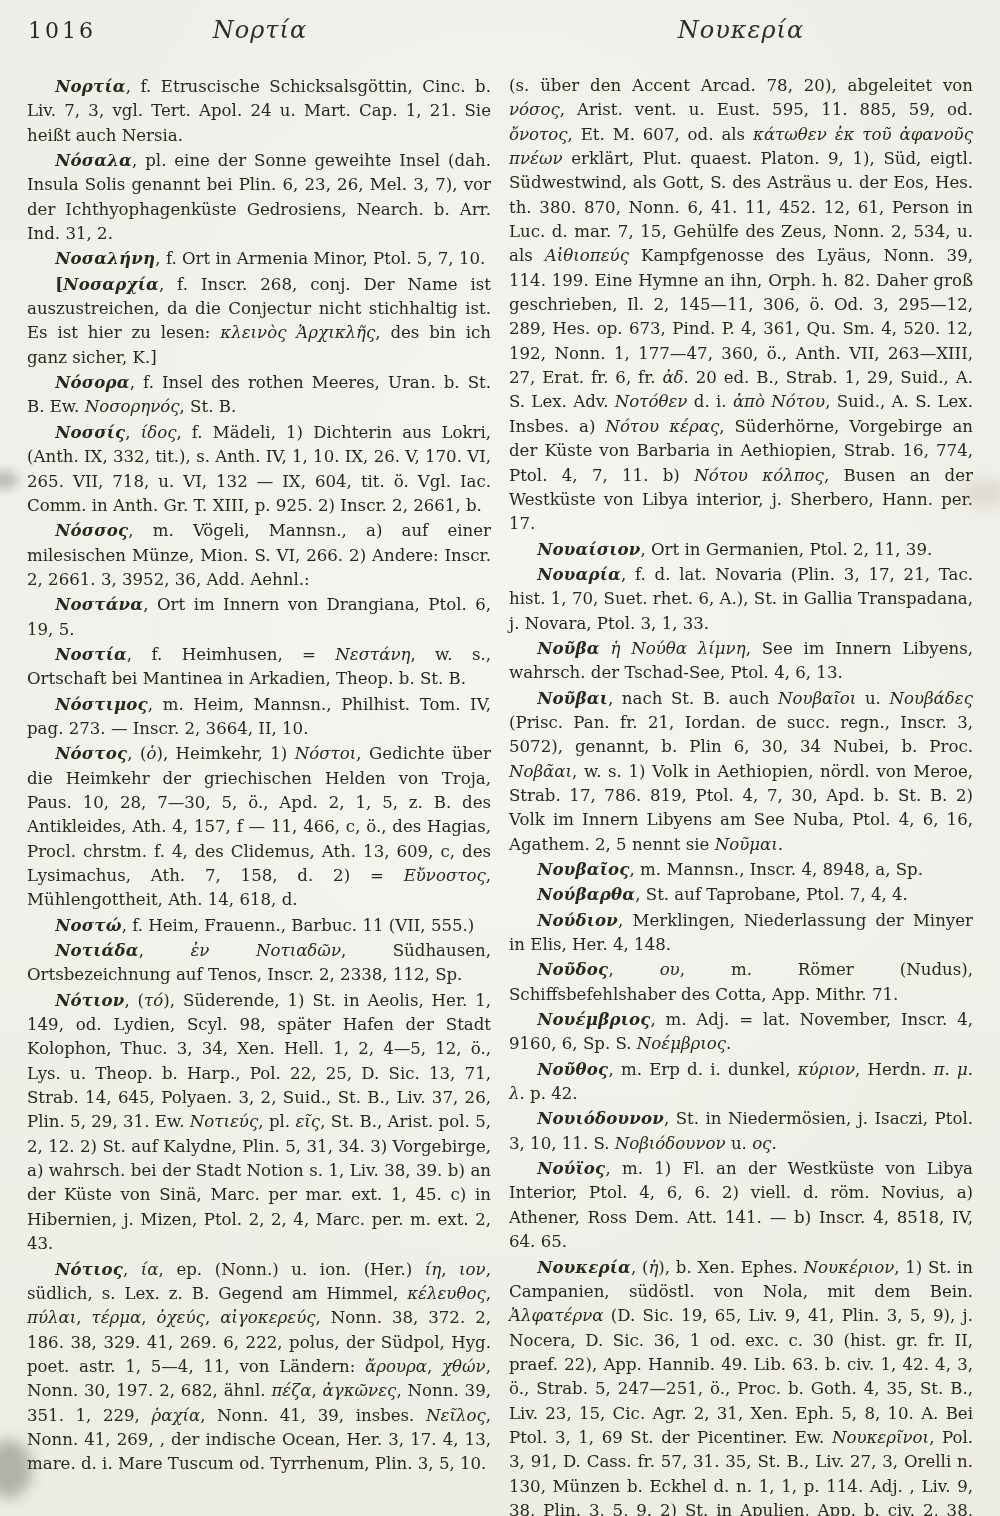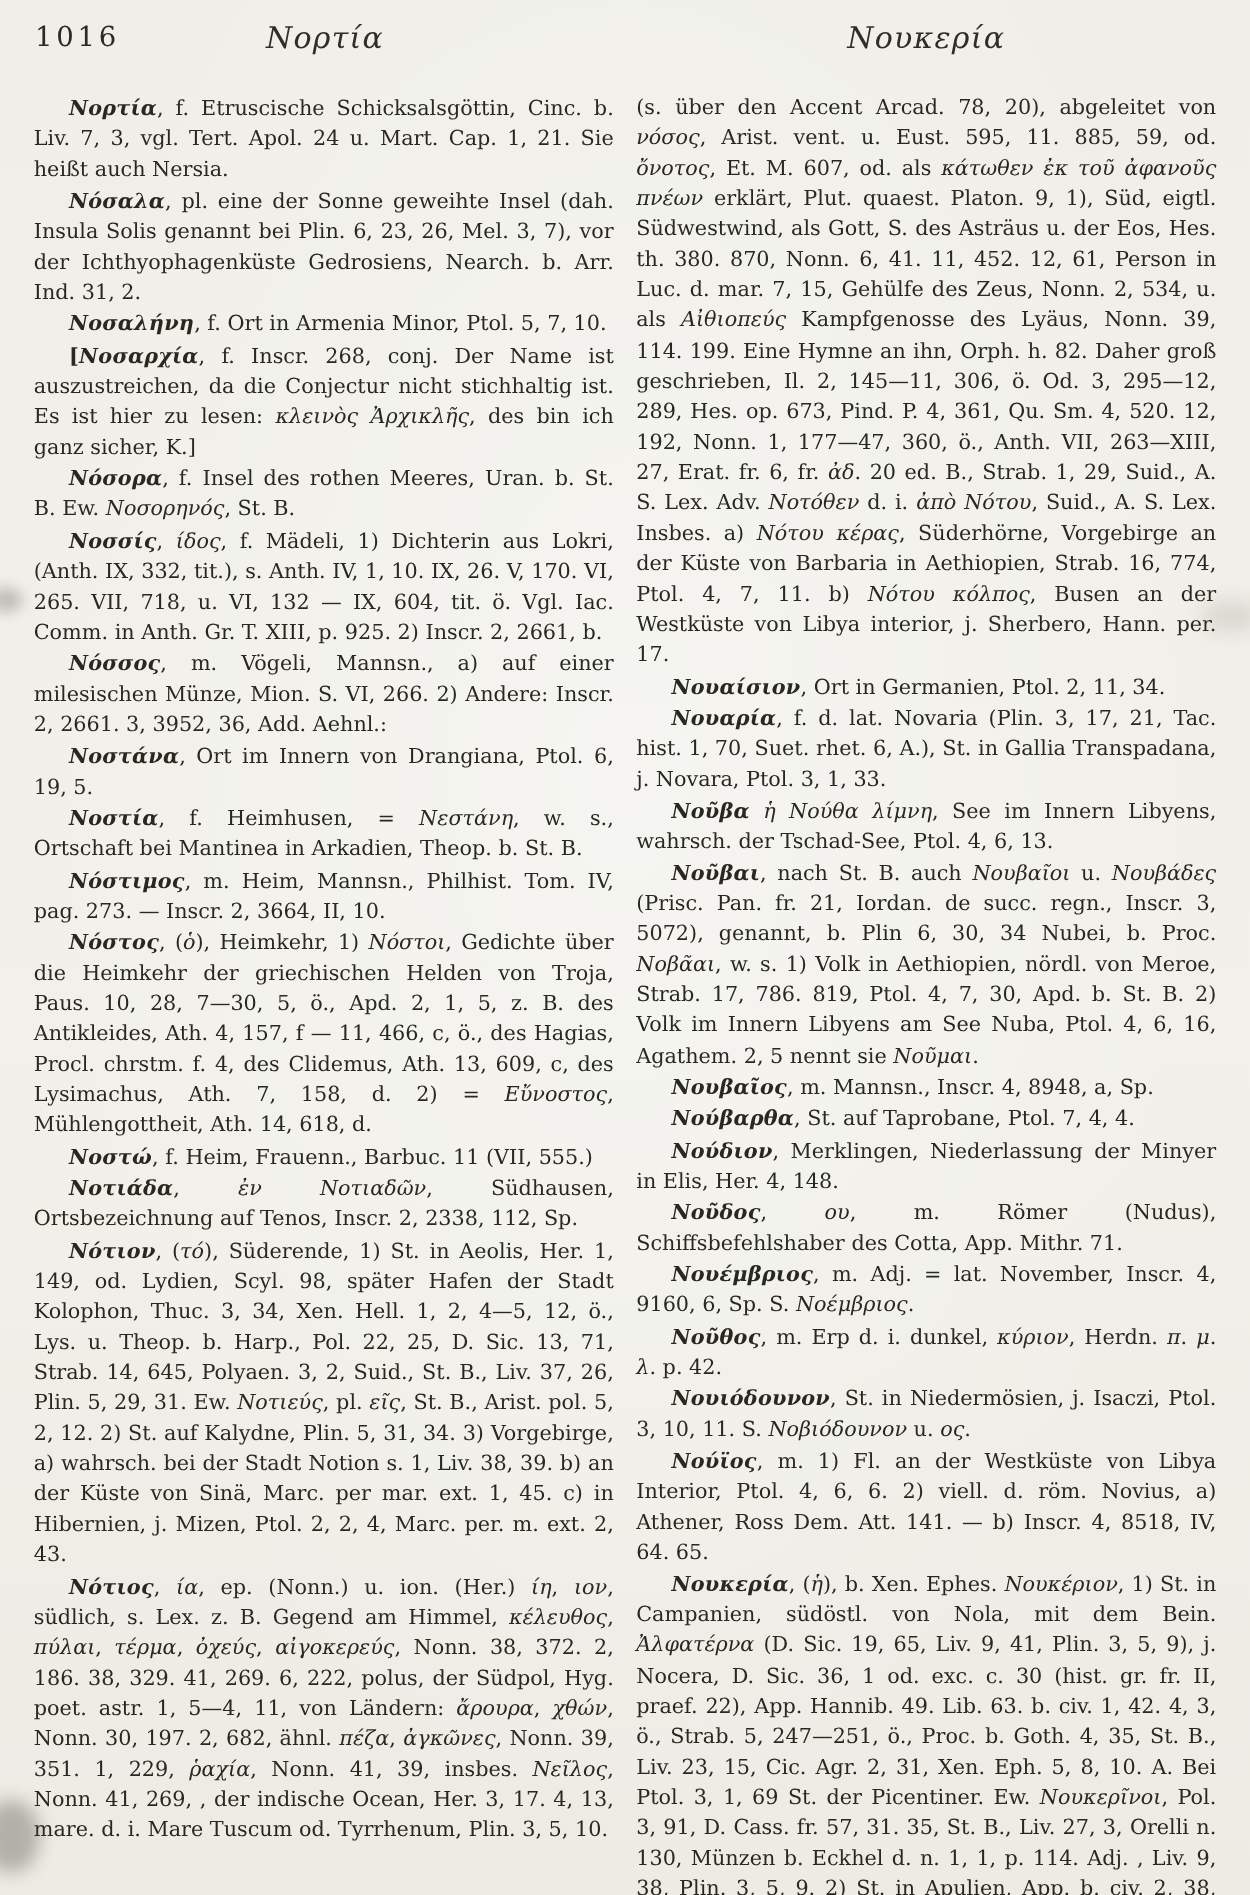--- a/index.html
+++ b/index.html
@@ -69,21 +69,21 @@
       <p class="entry"><b class="hw"><i>Νοστία</i></b><span>, f. Heimhusen, = <i>Νεστάνη</i>, w. s., Ortschaft bei Mantinea in Arkadien, Theop. b. St. B.</span></p>
       <p class="entry"><b class="hw"><i>Νόστιμος</i></b><span>, m. Heim, Mannsn., Philhist. Tom. IV, pag. 273. — Inscr. 2, 3664, II, 10.</span></p>
       <p class="entry"><b class="hw"><i>Νόστος</i></b><span>, (<i>ὁ</i>), Heimkehr, 1) <i>Νόστοι</i>, Gedichte über die Heimkehr der griechischen Helden von Troja, Paus. 10, 28, 7—30, 5, ö., Apd. 2, 1, 5, z. B. des Antikleides, Ath. 4, 157, f — 11, 466, c, ö., des Hagias, Procl. chrstm. f. 4, des Clidemus, Ath. 13, 609, c, des Lysimachus, Ath. 7, 158, d. 2) = <i>Εὔνοστος</i>, Mühlengottheit, Ath. 14, 618, d.</span></p>
       <p class="entry"><b class="hw"><i>Νοστώ</i></b><span>, f. Heim, Frauenn., Barbuc. 11 (VII, 555.)</span></p>
       <p class="entry"><b class="hw"><i>Νοτιάδα</i></b><span>, <i>ἐν</i> <i>Νοτιαδῶν</i>, Südhausen, Ortsbezeichnung auf Tenos, Inscr. 2, 2338, 112, Sp.</span></p>
       <p class="entry"><b class="hw"><i>Νότιον</i></b><span>, (<i>τό</i>), Süderende, 1) St. in Aeolis, Her. 1, 149, od. Lydien, Scyl. 98, später Hafen der Stadt Kolophon, Thuc. 3, 34, Xen. Hell. 1, 2, 4—5, 12, ö., Lys. u. Theop. b. Harp., Pol. 22, 25, D. Sic. 13, 71, Strab. 14, 645, Polyaen. 3, 2, Suid., St. B., Liv. 37, 26, Plin. 5, 29, 31. Ew. <i>Νοτιεύς</i>, pl. <i>εῖς</i>, St. B., Arist. pol. 5, 2, 12. 2) St. auf Kalydne, Plin. 5, 31, 34. 3) Vorgebirge, a) wahrsch. bei der Stadt Notion s. 1, Liv. 38, 39. b) an der Küste von Sinä, Marc. per mar. ext. 1, 45. c) in Hibernien, j. Mizen, Ptol. 2, 2, 4, Marc. per. m. ext. 2, 43.</span></p>
       <p class="entry"><b class="hw"><i>Νότιος</i></b><span>, <i>ία</i>, ep. (Nonn.) u. ion. (Her.) <i>ίη</i>, <i>ιον</i>, südlich, s. Lex. z. B. Gegend am Himmel, <i>κέλευθος</i>, <i>πύλαι</i>, <i>τέρμα</i>, <i>ὀχεύς</i>, <i>αἰγοκερεύς</i>, Nonn. 38, 372. 2, 186. 38, 329. 41, 269. 6, 222, polus, der Südpol, Hyg. poet. astr. 1, 5—4, 11, von Ländern: <i>ἄρουρα</i>, <i>χθών</i>, Nonn. 30, 197. 2, 682, ähnl. <i>πέζα</i>, <i>ἀγκῶνες</i>, Nonn. 39, 351. 1, 229, <i>ῥαχία</i>, Nonn. 41, 39, insbes. <i>Νεῖλος</i>, Nonn. 41, 269, , der indische Ocean, Her. 3, 17. 4, 13, mare. d. i. Mare Tuscum od. Tyrrhenum, Plin. 3, 5, 10.</span></p>
     </div>
   <div class="col" id="col-right">
       <p class="entry cont">(s. über den Accent Arcad. 78, 20), abgeleitet von <i>νόσος</i>, Arist. vent. u. Eust. 595, 11. 885, 59, od. <i>ὄνοτος</i>, Et. M. 607, od. als <i>κάτωθεν</i> <i>ἐκ</i> <i>τοῦ</i> <i>ἀφανοῦς</i> <i>πνέων</i> erklärt, Plut. quaest. Platon. 9, 1), Süd, eigtl. Südwestwind, als Gott, S. des Asträus u. der Eos, Hes. th. 380. 870, Nonn. 6, 41. 11, 452. 12, 61, Person in Luc. d. mar. 7, 15, Gehülfe des Zeus, Nonn. 2, 534, u. als <i>Αἰθιοπεύς</i> Kampfgenosse des Lyäus, Nonn. 39, 114. 199. Eine Hymne an ihn, Orph. h. 82. Daher groß geschrieben, Il. 2, 145—11, 306, ö. Od. 3, 295—12, 289, Hes. op. 673, Pind. P. 4, 361, Qu. Sm. 4, 520. 12, 192, Nonn. 1, 177—47, 360, ö., Anth. VII, 263—XIII, 27, Erat. fr. 6, fr. <i>ἀδ</i>. 20 ed. B., Strab. 1, 29, Suid., A. S. Lex. Adv. <i>Νοτόθεν</i> d. i. <i>ἀπὸ</i> <i>Νότου</i>, Suid., A. S. Lex. Insbes. a) <i>Νότου</i> <i>κέρας</i>, Süderhörne, Vorgebirge an der Küste von Barbaria in Aethiopien, Strab. 16, 774, Ptol. 4, 7, 11. b) <i>Νότου</i> <i>κόλπος</i>, Busen an der Westküste von Libya interior, j. Sherbero, Hann. per. 17.</p>
-      <p class="entry"><b class="hw"><i>Νουαίσιον</i></b><span>, Ort in Germanien, Ptol. 2, 11, 34.</span></p>
+      <p class="entry"><b class="hw"><i>Νουαίσιον</i></b><span>, Ort in Germanien, Ptol. 2, 11, 39.</span></p>
       <p class="entry"><b class="hw"><i>Νουαρία</i></b><span>, f. d. lat. Novaria (Plin. 3, 17, 21, Tac. hist. 1, 70, Suet. rhet. 6, A.), St. in Gallia Transpadana, j. Novara, Ptol. 3, 1, 33.</span></p>
       <p class="entry"><b class="hw"><i>Νοῦβα</i></b><span> <i>ἡ</i> <i>Νούθα</i> <i>λίμνη</i>, See im Innern Libyens, wahrsch. der Tschad-See, Ptol. 4, 6, 13.</span></p>
       <p class="entry"><b class="hw"><i>Νοῦβαι</i></b><span>, nach St. B. auch <i>Νουβαῖοι</i> u. <i>Νουβάδες</i> (Prisc. Pan. fr. 21, Iordan. de succ. regn., Inscr. 3, 5072), genannt, b. Plin 6, 30, 34 Nubei, b. Proc. <i>Νοβᾶαι</i>, w. s. 1) Volk in Aethiopien, nördl. von Meroe, Strab. 17, 786. 819, Ptol. 4, 7, 30, Apd. b. St. B. 2) Volk im Innern Libyens am See Nuba, Ptol. 4, 6, 16, Agathem. 2, 5 nennt sie <i>Νοῦμαι</i>.</span></p>
       <p class="entry"><b class="hw"><i>Νουβαῖος</i></b><span>, m. Mannsn., Inscr. 4, 8948, a, Sp.</span></p>
       <p class="entry"><b class="hw"><i>Νούβαρθα</i></b><span>, St. auf Taprobane, Ptol. 7, 4, 4.</span></p>
       <p class="entry"><b class="hw"><i>Νούδιον</i></b><span>, Merklingen, Niederlassung der Minyer in Elis, Her. 4, 148.</span></p>
       <p class="entry"><b class="hw"><i>Νοῦδος</i></b><span>, <i>ου</i>, m. Römer (Nudus), Schiffsbefehlshaber des Cotta, App. Mithr. 71.</span></p>
       <p class="entry"><b class="hw"><i>Νουέμβριος</i></b><span>, m. Adj. = lat. November, Inscr. 4, 9160, 6, Sp. S. <i>Νοέμβριος</i>.</span></p>
       <p class="entry"><b class="hw"><i>Νοῦθος</i></b><span>, m. Erp d. i. dunkel, <i>κύριον</i>, Herdn. <i>π</i>. <i>μ</i>. <i>λ</i>. p. 42.</span></p>
       <p class="entry"><b class="hw"><i>Νουιόδουνον</i></b><span>, St. in Niedermösien, j. Isaczi, Ptol. 3, 10, 11. S. <i>Νοβιόδουνον</i> u. <i>ος</i>.</span></p>

